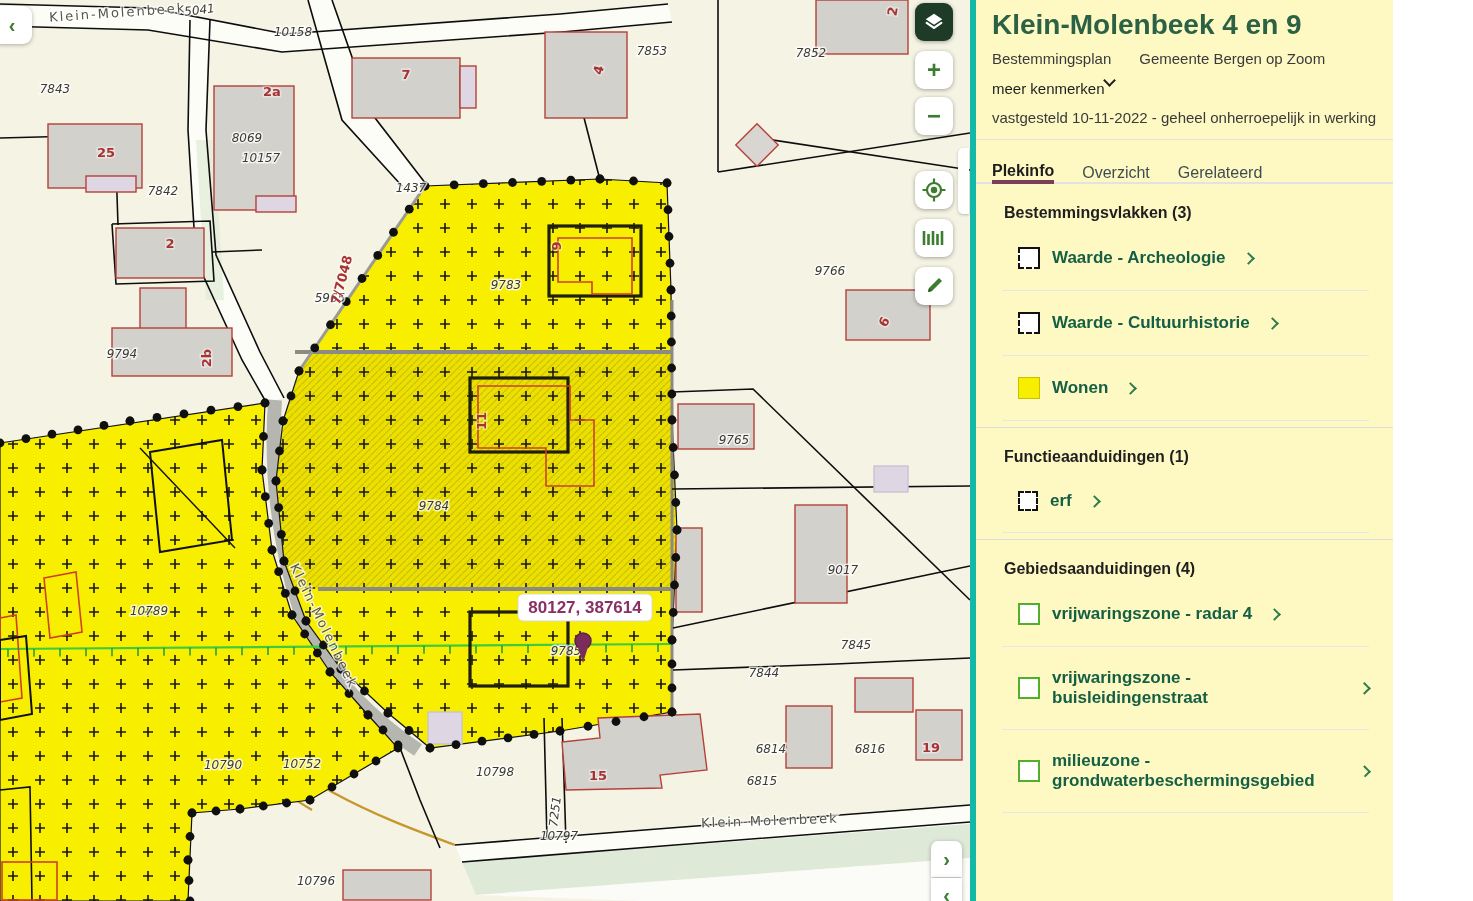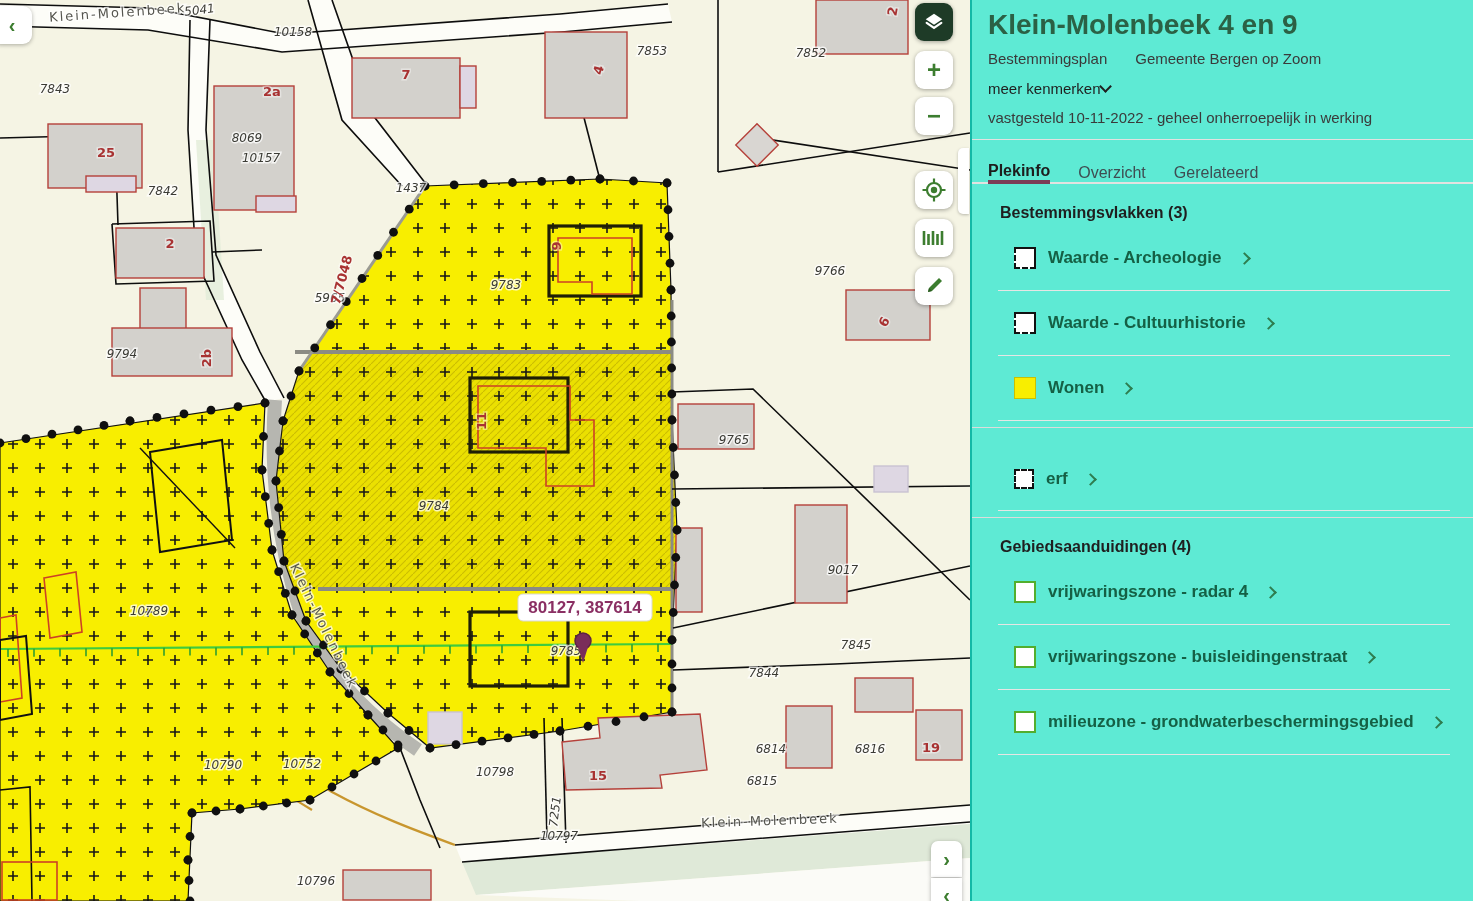--- a/index.html
+++ b/index.html
@@ -25,27 +25,27 @@
   .sidechev{position:absolute;left:931px;width:31px;background:#fff;border-radius:7px;
         box-shadow:0 1px 4px rgba(0,0,0,.3);display:flex;align-items:center;justify-content:center;
         color:var(--c-ctrl);font-size:20px;font-weight:bold;cursor:pointer}
   #backbtn{position:absolute;left:-8px;top:6px;width:40px;height:38px;border-radius:9px;background:#fff;
         box-shadow:0 1px 4px rgba(0,0,0,.3);display:flex;align-items:center;justify-content:center;
         color:var(--c-ctrl);font-size:20px;font-weight:bold;cursor:pointer}
   #resize-handle{position:absolute;left:958px;top:148px;width:11px;height:66px;background:#fff;
         border-radius:5px 0 0 5px;box-shadow:0 1px 3px rgba(0,0,0,.25)}
 
   
-  #panel{position:absolute;left:970px;top:0;width:504px;height:901px;background:#5eead4;
-         border-left:2px solid #14b8a6;overflow:hidden}
+  #panel{position:absolute;left:970px;top:0;width:423px;height:901px;background:#fef9c3;
+         border-left:6px solid #14b8a6;overflow:hidden}
   .p-header{padding:9px 16px 0 16px;height:140px;border-bottom:1px solid #e2e2e0}
   .p-title{font-size:28px;font-weight:bold;color:var(--c-title)}
   .p-sub{margin-top:9px;font-size:15px;color:#3a3a3a}
   .p-sub .org{margin-left:28px}
-  .p-more{margin-top:13px;font-size:15px;color:#1f1f1f;display:flex;align-items:center;gap:0;cursor:pointer;width:max-content}
+  .p-more{margin-top:13px;font-size:15px;color:#1f1f1f;display:flex;align-items:flex-start;gap:0;cursor:pointer;width:max-content}
   .chev-down{width:9px;height:9px;border:solid #1f1f1f;border-width:0 2px 2px 0;transform:rotate(45deg);margin-top:-4px}
   .p-status{margin-top:12px;font-size:15px;color:#3a3a3a}
   .tabbar{display:flex;gap:28px;padding:0 16px;height:44px;align-items:flex-end;border-bottom:2px solid #e2e2e0}
   .tab{font-size:16px;color:#3f4d52;cursor:pointer}
   .tab.active{color:#1d1d1d;font-weight:bold;border-bottom:4px solid var(--c-tabline);margin-bottom:-2px}
   .section{padding:20px 24px 6px 12px;border-bottom:1px solid #dcdcda}
   .section:last-child{border-bottom:none}
   .s-head{font-size:16px;font-weight:bold;color:#1f1f1f;margin-bottom:4px;padding-left:16px}
   .items{margin-left:14px}
   .item{display:flex;align-items:center;gap:12px;padding:21px 0 21px 16px;border-bottom:1px solid #e6e6e4;cursor:pointer}
@@ -475,20 +475,21 @@
         </div>
         <div class="item">
           <span class="swatch sw-wonen"></span>
           <span class="item-label">Wonen</span>
           <span class="chev-right"></span>
         </div>
       </div>
     </div>
 
     <div class="section">
+      <div class="s-head">Functieaanduidingen (1)</div>
       <div class="items">
         <div class="item">
           <span class="swatch sw-erf"></span>
           <span class="item-label">erf</span>
           <span class="chev-right"></span>
         </div>
       </div>
     </div>
 
     <div class="section">

